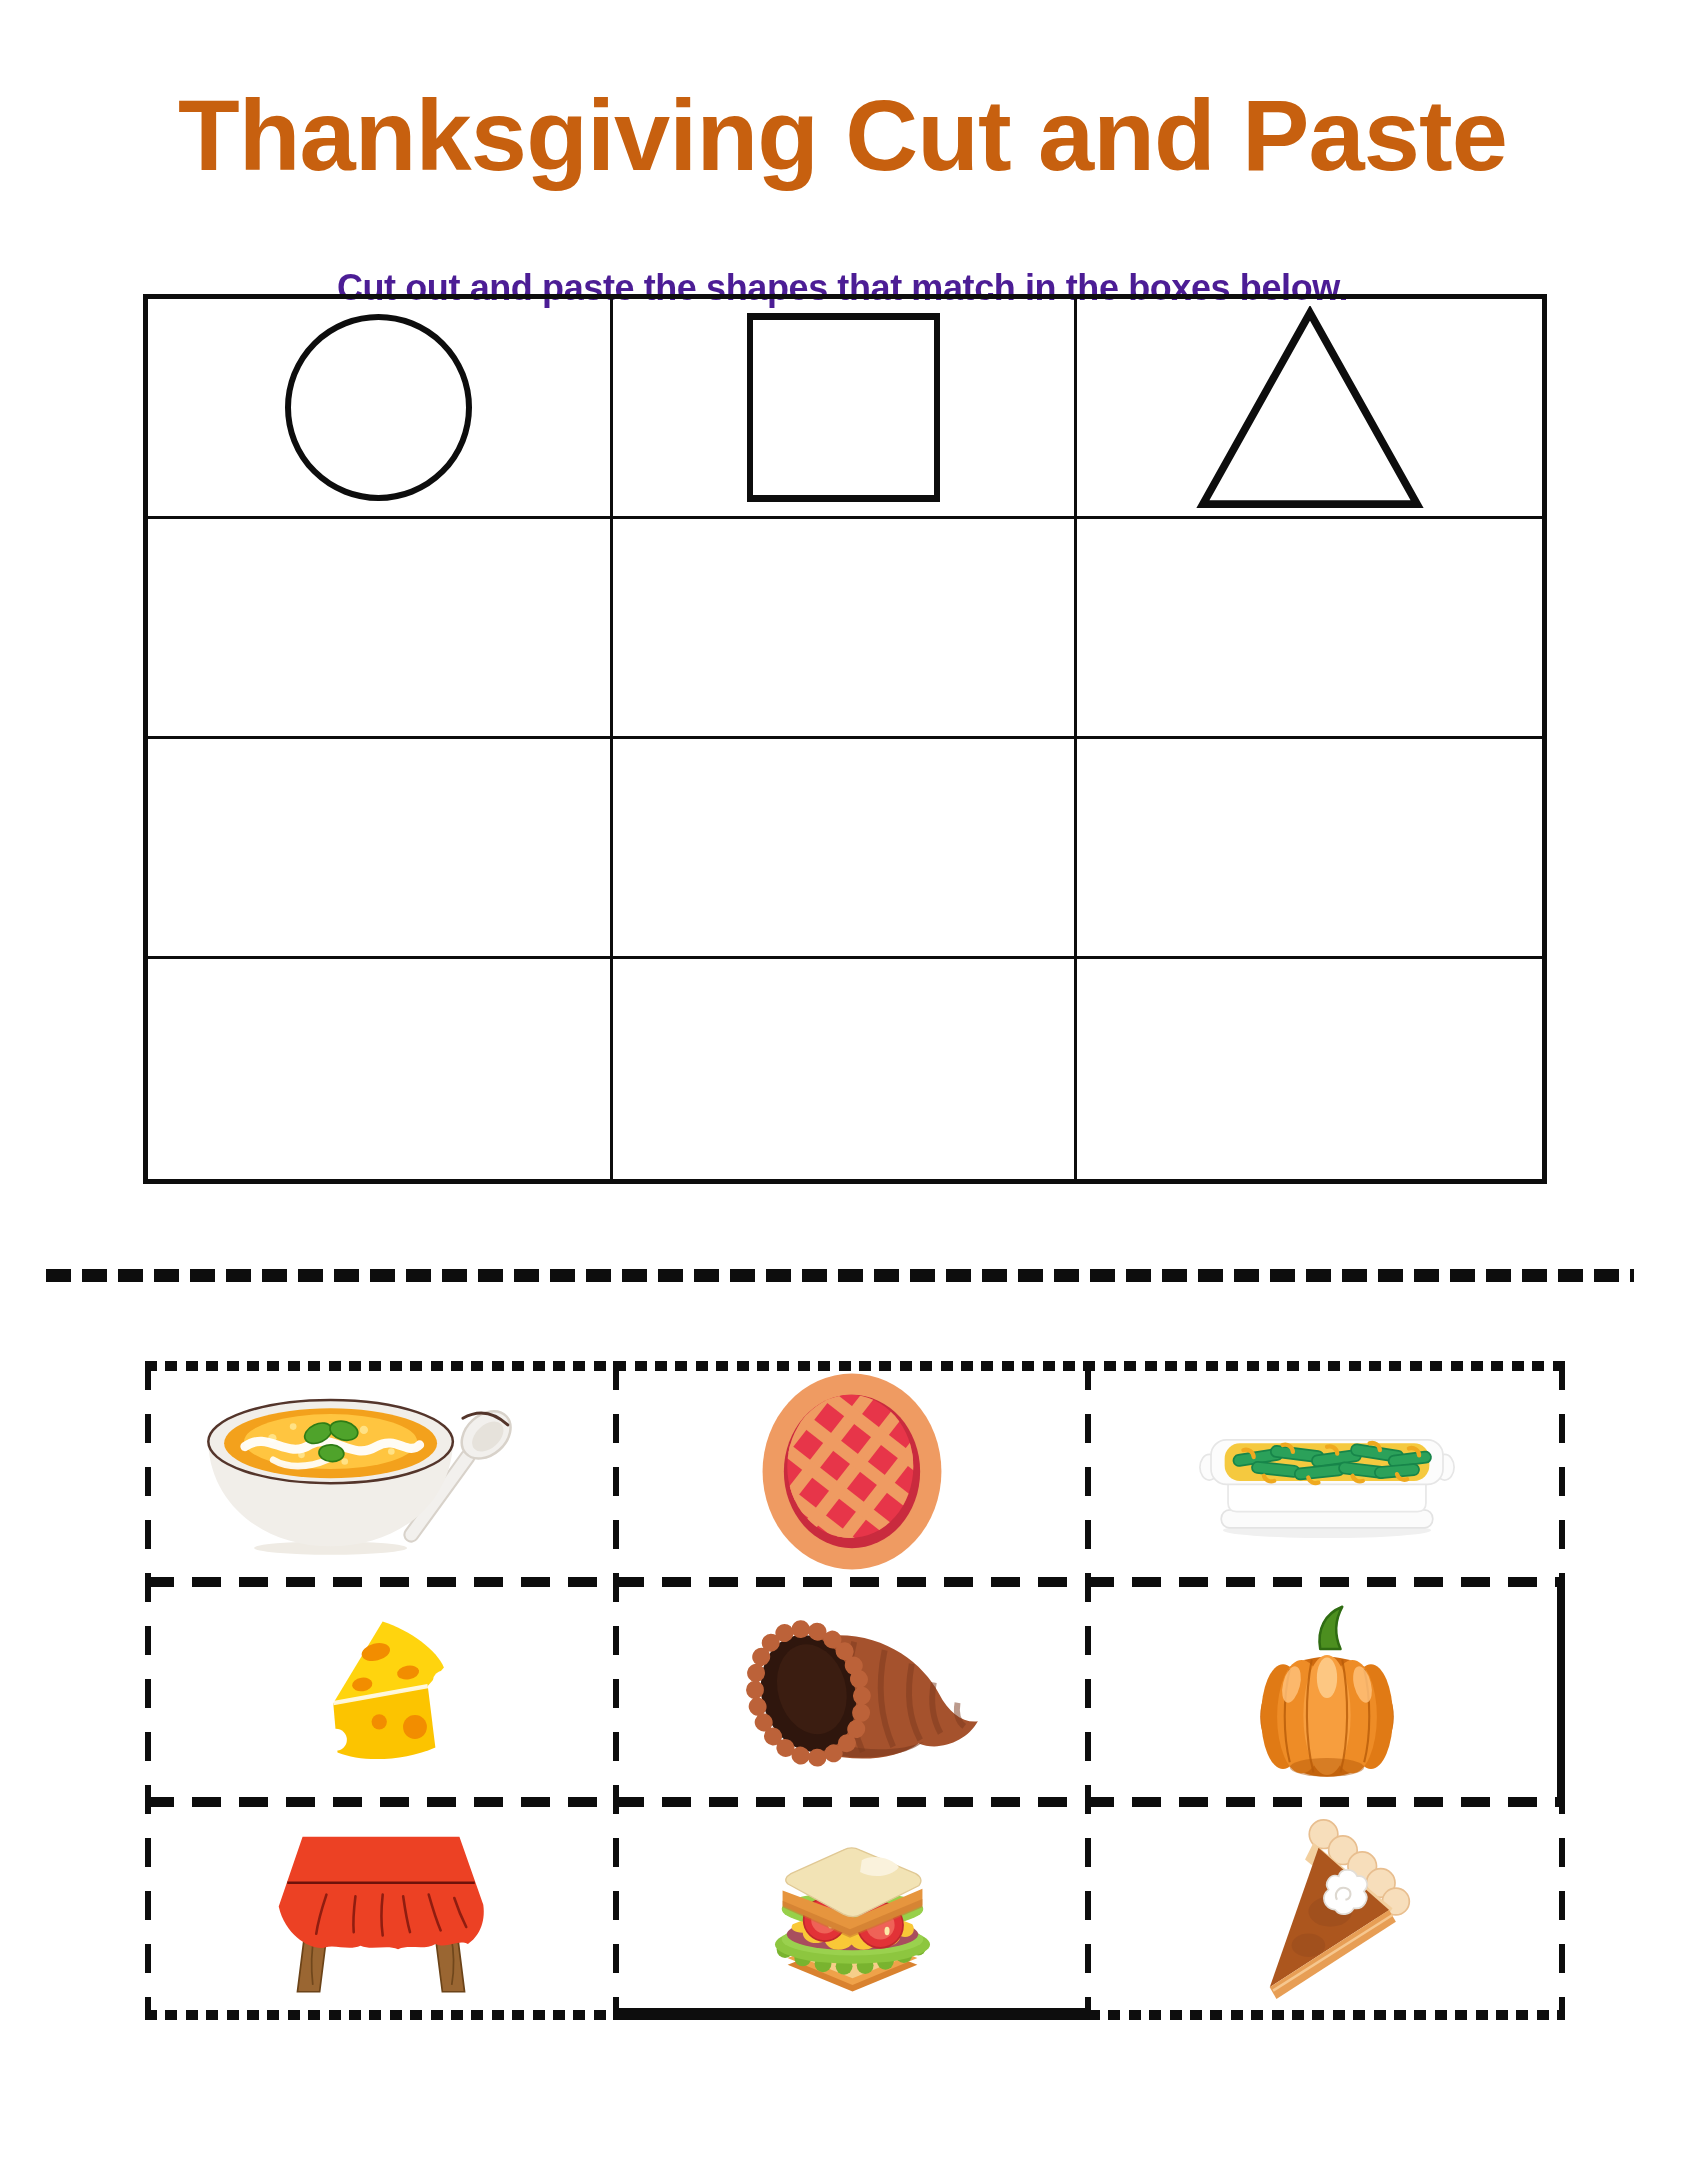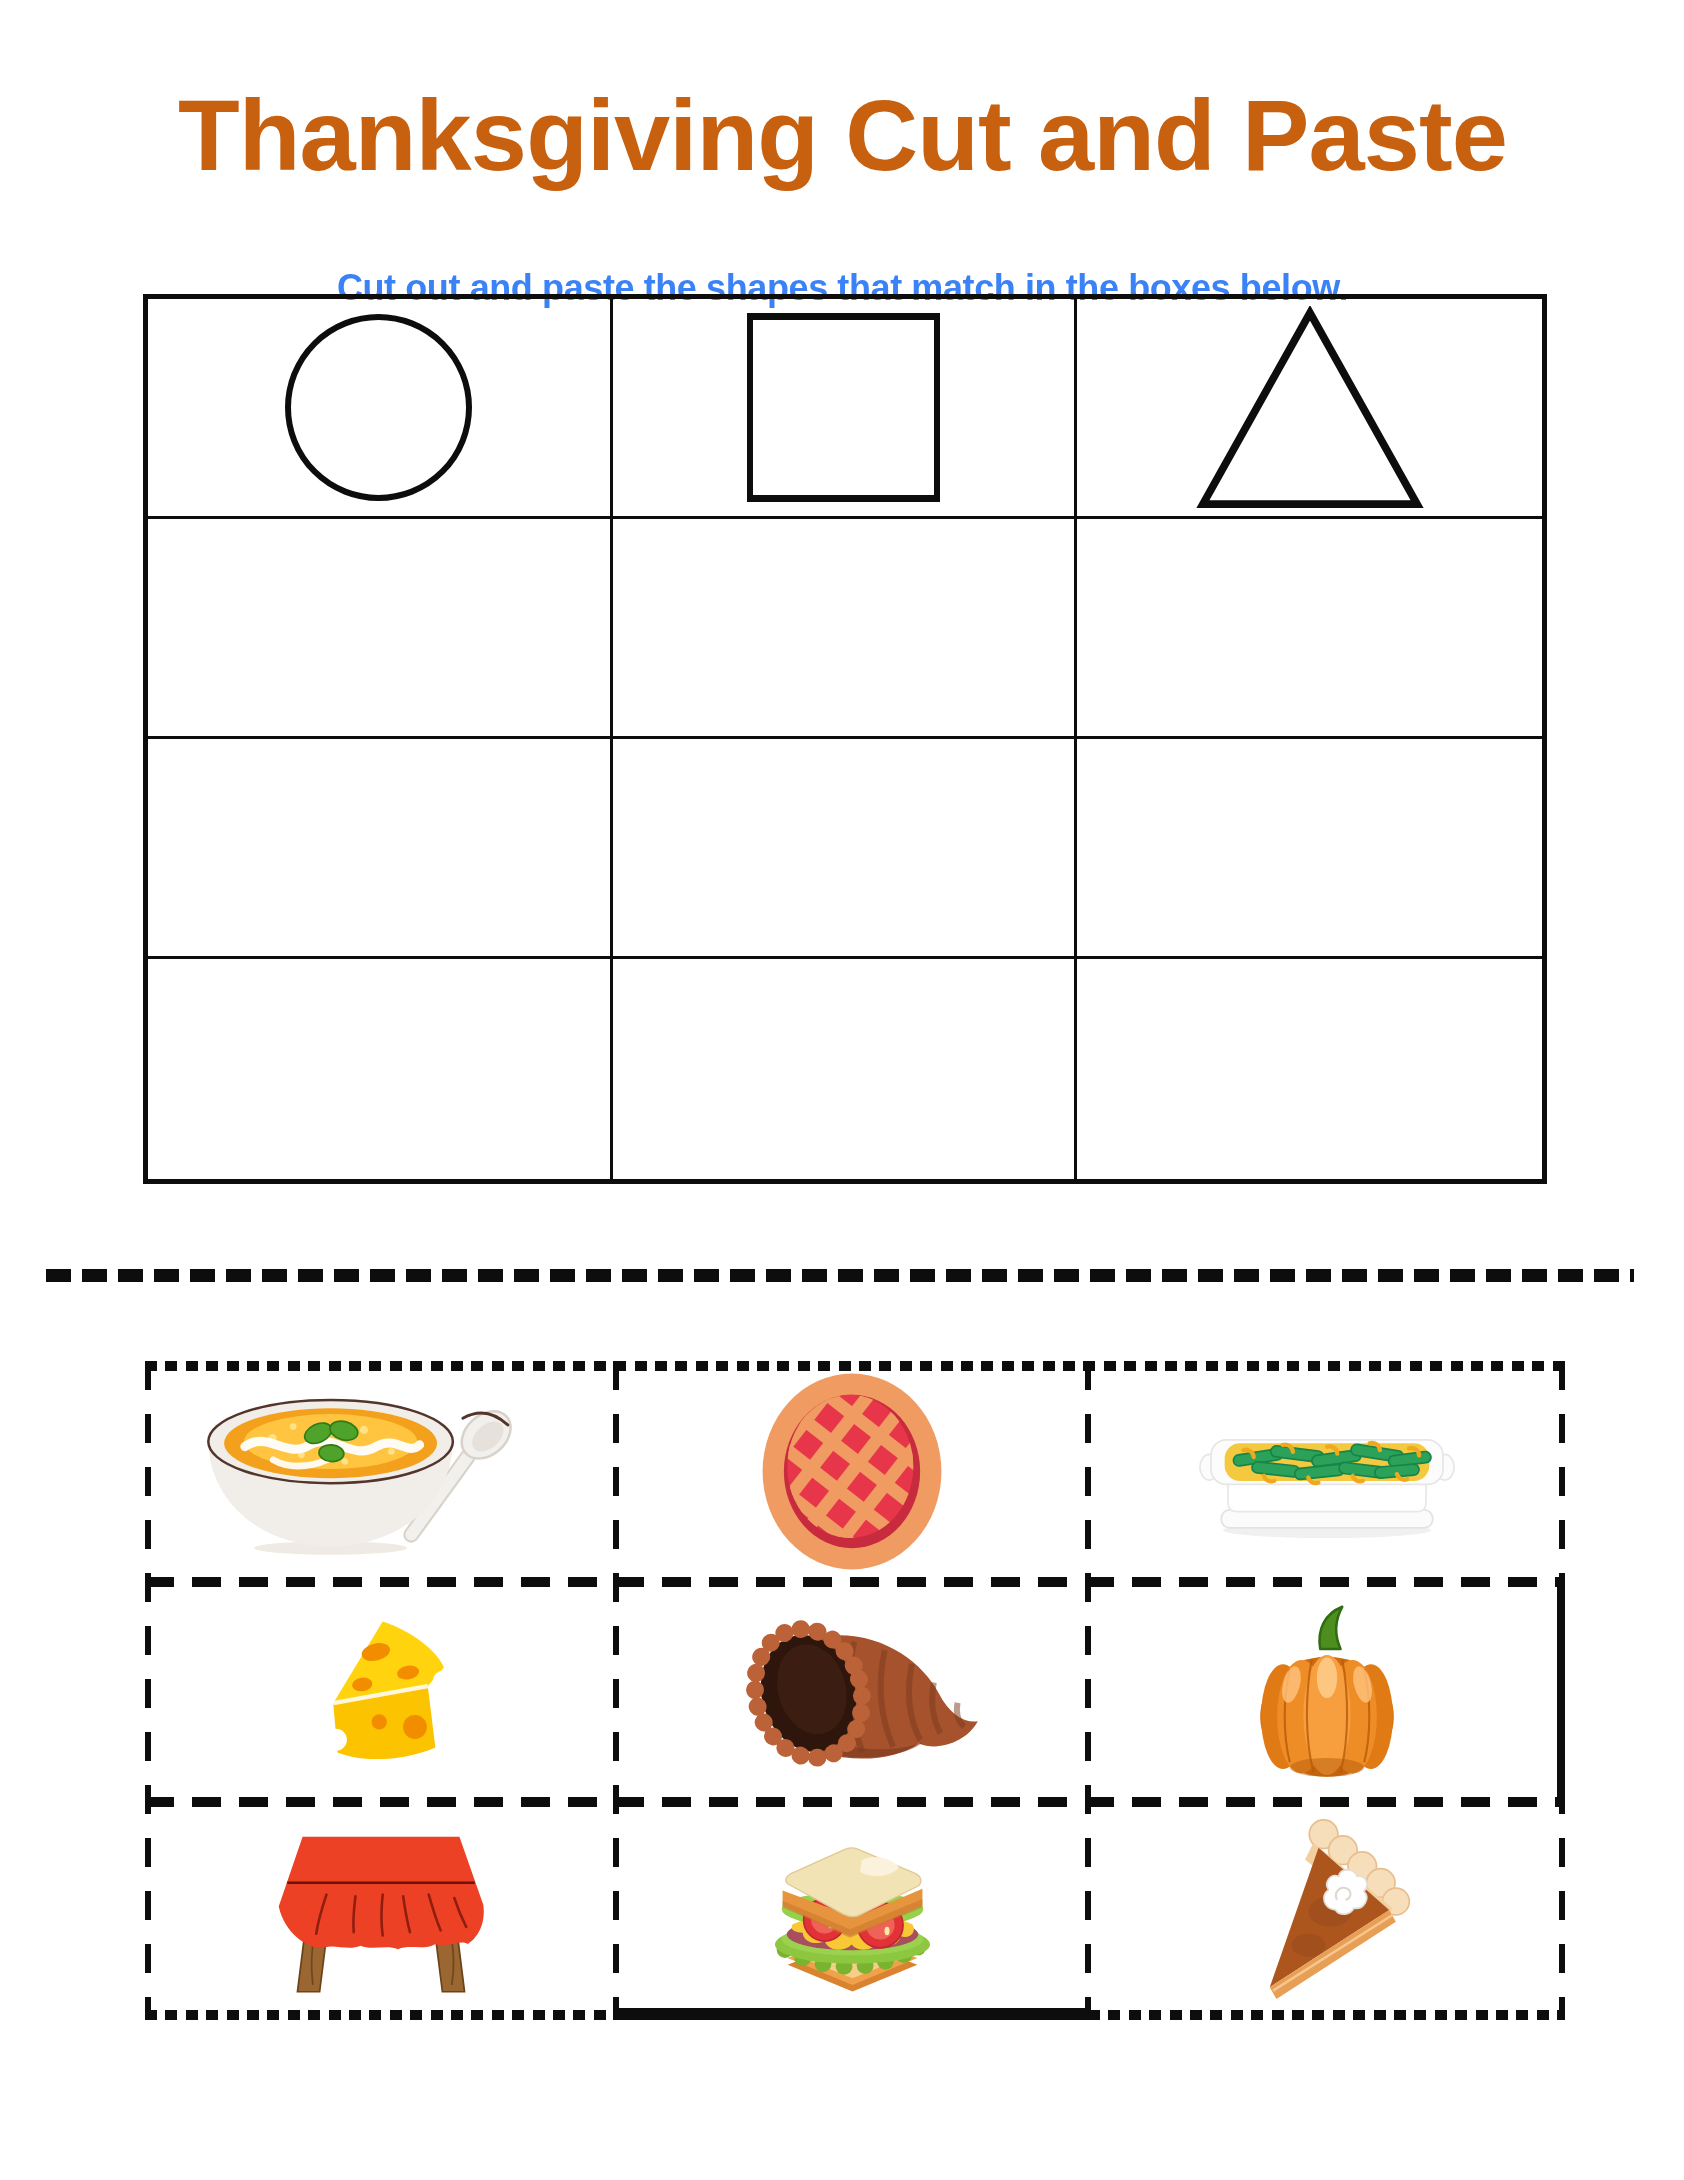--- a/index.html
+++ b/index.html
@@ -3,21 +3,21 @@
 <meta charset="utf-8">
 <style>
   html,body{margin:0;padding:0;background:#ffffff;}
   #page{position:relative;width:1685px;height:2181px;background:#ffffff;overflow:hidden;
         font-family:"Liberation Sans",sans-serif;}
 
   
   .title{position:absolute;top:78px;left:0;width:100%;text-align:center;
          font-size:101px;font-weight:800;letter-spacing:-0.9px;color:#C7600F;}
   .subtitle{position:absolute;top:267px;left:0;width:100%;text-align:center;
-            font-size:36px;font-weight:bold;letter-spacing:-0.4px;color:#3b82f6;}
+            font-size:36px;font-weight:bold;letter-spacing:-0.4px;color:#4c1d95;}
 
   
   .match-grid{position:absolute;left:143px;top:294px;width:1404px;height:890px;
               border:5.1px solid #0D0D0D;box-sizing:border-box;
               display:grid;grid-template-columns:repeat(3,1fr);grid-template-rows:repeat(4,1fr);}
   .match-cell{border-right:3.4px solid #0D0D0D;border-bottom:3.4px solid #0D0D0D;
               display:flex;align-items:center;justify-content:center;}
   .match-cell.last-col{border-right:none;}
   .match-cell.last-row{border-bottom:none;}
   .shape-circle{width:175px;height:175px;border:6.8px solid #0D0D0D;border-radius:50%;background:#fff;}

